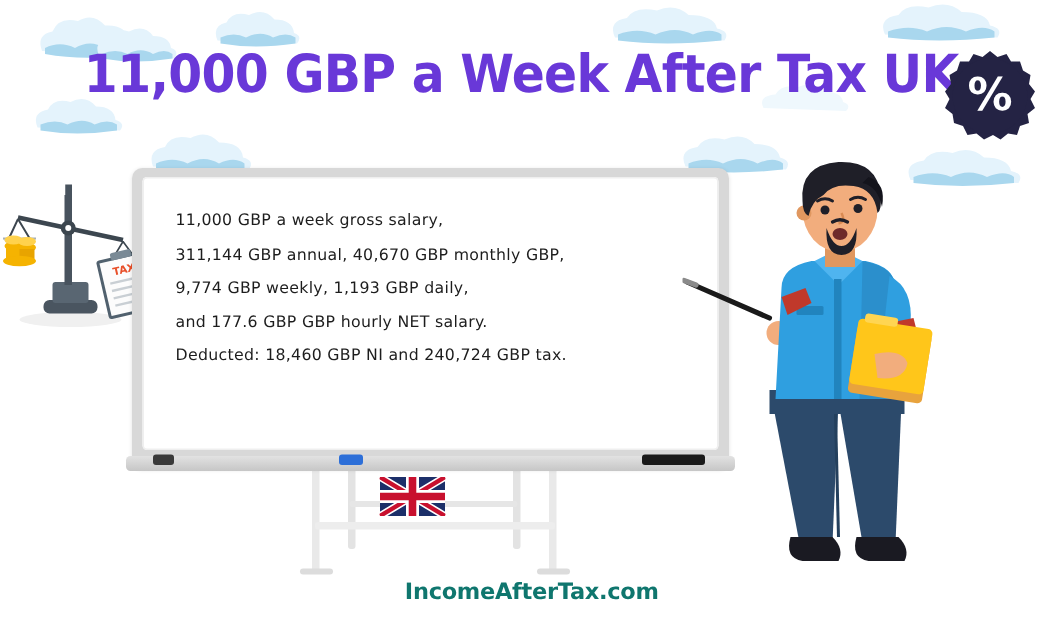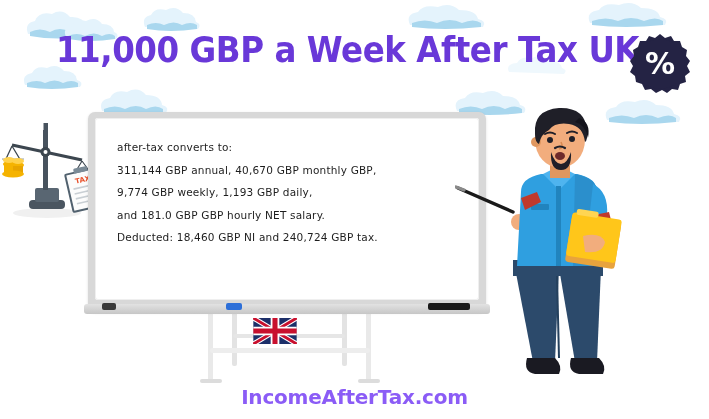--- a/index.html
+++ b/index.html
@@ -87,22 +87,22 @@
 
   
   #person { position:absolute; left:455px; top:100px; width:170px; height:290px; z-index:26; }
 
   
   #footer {
     position:absolute; left:0; top:385px; width:709px;
     text-align:center;
     font-family:"DejaVu Sans", sans-serif;
     font-weight:bold;
-    font-size:20px;
-    color:#8b5cf6;
+    font-size:15px;
+    color:#0f766e;
     letter-spacing:-0.2px;
     z-index:30;
   }
 </style>
 </head>
 <body>
 
 <div id="stage">
 
   <div class="cloud" style="left:18px;top:8px;">
@@ -233,24 +233,24 @@
       <path d="M0 0 L60 36 M60 0 L0 36" stroke="#C8102E" stroke-width="4"></path>
       <path d="M30 0 V36 M0 18 H60" stroke="#fff" stroke-width="12"></path>
       <path d="M30 0 V36 M0 18 H60" stroke="#C8102E" stroke-width="7"></path>
     </svg>
   </div>
 
   <div id="board-wrap">
     <div id="board-frame"></div>
     <div id="board-face">
       <div id="board-text">
-        <span class="ln">after-tax converts to:</span>
+        <span class="ln">11,000 GBP a week gross salary,</span>
         <span class="ln">311,144 GBP annual, 40,670 GBP monthly GBP,</span>
         <span class="ln">9,774 GBP weekly, 1,193 GBP daily,</span>
-        <span class="ln">and 181.0 GBP GBP hourly NET salary.</span>
+        <span class="ln">and 177.6 GBP GBP hourly NET salary.</span>
         <span class="ln">Deducted: 18,460 GBP NI and 240,724 GBP tax.</span>
       </div>
     </div>
     <div id="board-tray">
       <div class="tray-item" style="left:18px;width:14px;background:#3a3a3a;"></div>
       <div class="tray-item" style="left:142px;width:16px;background:#2d6fd8;"></div>
       <div class="tray-item" style="left:344px;width:42px;background:#1a1a1a;"></div>
     </div>
   </div>
 

